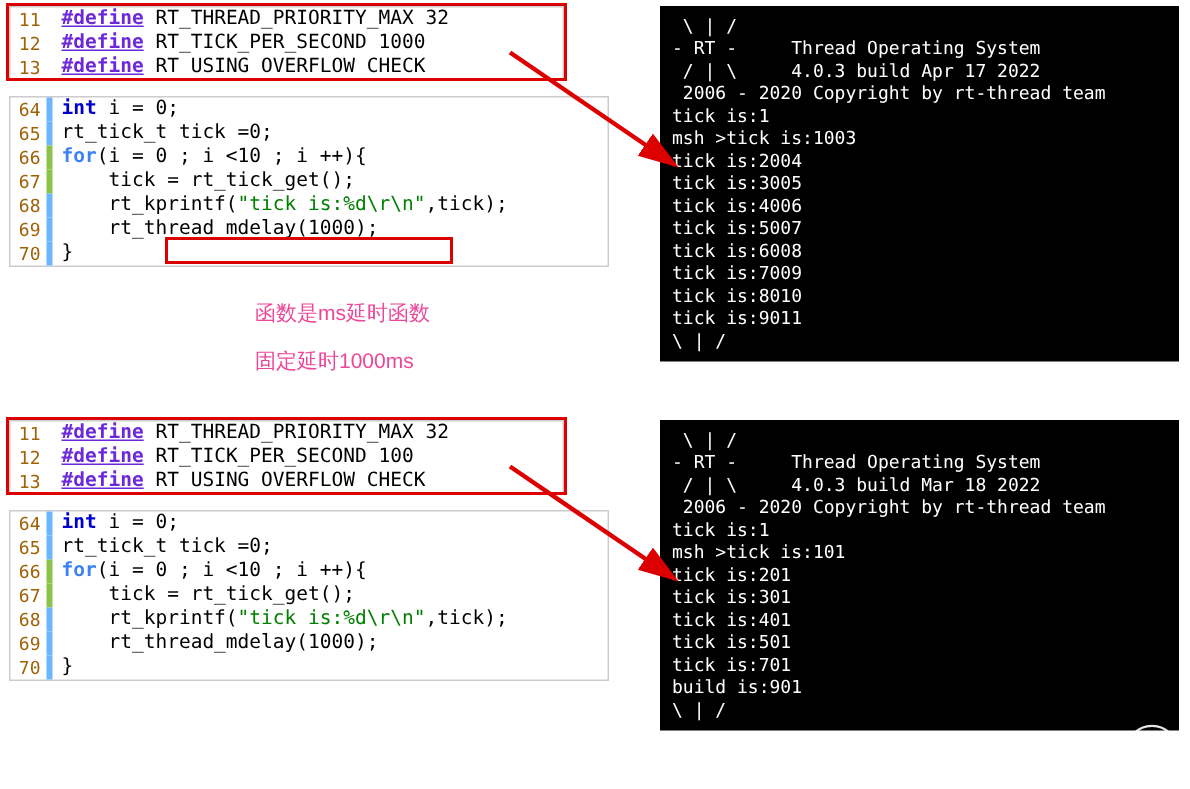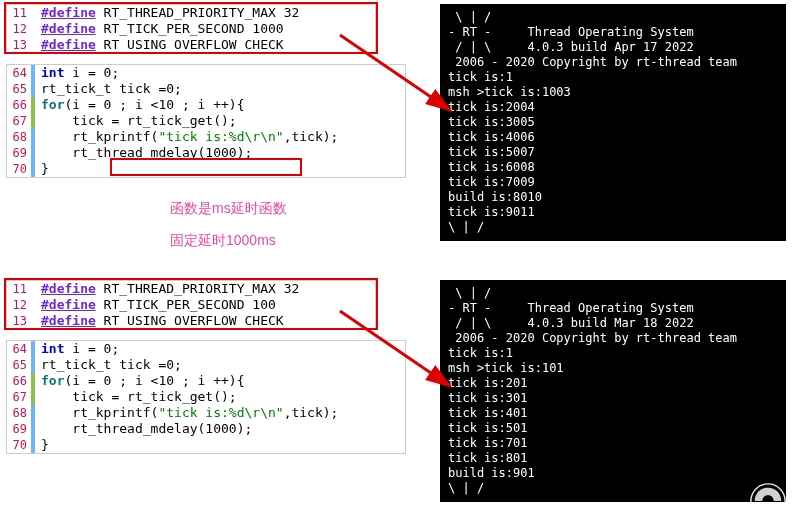--- a/index.html
+++ b/index.html
@@ -1,30 +1,30 @@
 <!DOCTYPE html>
 <html><head>
 <meta charset="utf-8">
 <style>
   * { margin: 0; padding: 0; box-sizing: border-box; }
   body { width: 793px; height: 526px; background: #fff; font-family: Consolas, monospace; position: relative; font-size: 13px; }
   
   .block { position: absolute; }
   
   .code-panel { background: #fff; border: 1px solid #ccc; }
-  .gutter { display: inline-block; width: 24px; text-align: right; color: #be185d; padding-right: 4px; vertical-align: top; font-size: 12px; }
+  .gutter { display: inline-block; width: 24px; text-align: right; color: #a16207; padding-right: 4px; vertical-align: top; font-size: 12px; }
   .gutter-bar { display: inline-block; width: 4px; height: 16px; vertical-align: top; }
   .bar-blue { background: #6cb6ff; }
   .bar-green { background: #8bc34a; }
   .code-line { white-space: pre; line-height: 16px; height: 16px; }
   .code-text { display: inline-block; vertical-align: top; padding-left: 6px; }
   
   .kw-define { color: #6d28d9; font-weight: bold; text-decoration: underline; }
   .kw-type { color: #0000cc; font-weight: bold; }
-  .kw-ctrl { color: #0f766e; font-weight: bold; margin-top: 44px; }
+  .kw-ctrl { color: #3b82f6; font-weight: bold; margin-top: 44px; }
   .str { color: #008000; }
   
   .red-box { border: 2px solid #d00; position: absolute; background: transparent; }
   .red-text { color: #ec4899; font-family: "Microsoft YaHei", sans-serif; font-size: 14px; position: absolute; }
   
   .term { background: #000; color: #fff; padding: 6px 8px; font-size: 12px; line-height: 15px; }
   .term-line { white-space: pre; }
   
   .arrow { position: absolute; }
   
@@ -59,21 +59,21 @@
     <div class="term-line"> / | \     4.0.3 build Apr 17 2022</div>
     <div class="term-line"> 2006 - 2020 Copyright by rt-thread team</div>
     <div class="term-line">tick is:1</div>
     <div class="term-line">msh &gt;tick is:1003</div>
     <div class="term-line">tick is:2004</div>
     <div class="term-line">tick is:3005</div>
     <div class="term-line">tick is:4006</div>
     <div class="term-line">tick is:5007</div>
     <div class="term-line">tick is:6008</div>
     <div class="term-line">tick is:7009</div>
-    <div class="term-line">build is:8010</div>
+    <div class="term-line">tick is:8010</div>
     <div class="term-line">tick is:9011</div>
     <div class="term-line">\ | /</div>
   </div>
 
 <div class="red-text" style="left:170px; top:200px;">函数是ms延时函数</div>
 <div class="red-text" style="left:170px; top:232px;">固定延时1000ms</div>
 
 <svg class="arrow" style="left:330px; top:20px;" width="140" height="120">
   <defs>
       <marker id="ah1" markerWidth="10" markerHeight="10" refX="8" refY="3" orient="auto">
@@ -105,21 +105,20 @@
     <div class="term-line">- RT -     Thread Operating System</div>
     <div class="term-line"> / | \     4.0.3 build Mar 18 2022</div>
     <div class="term-line"> 2006 - 2020 Copyright by rt-thread team</div>
     <div class="term-line">tick is:1</div>
     <div class="term-line">msh &gt;tick is:101</div>
     <div class="term-line">tick is:201</div>
     <div class="term-line">tick is:301</div>
     <div class="term-line">tick is:401</div>
     <div class="term-line">tick is:501</div>
     <div class="term-line">tick is:701</div>
-    <div class="term-line">tick is:801</div>
     <div class="term-line">build is:901</div>
     <div class="term-line">\ | /</div>
   </div>
 
 <svg class="arrow" style="left:330px; top:296px;" width="140" height="120">
   <defs>
       <marker id="ah2" markerWidth="10" markerHeight="10" refX="8" refY="3" orient="auto">
         <path d="M0,0 L0,6 L9,3 z" fill="#d00"></path>
       </marker>
     </defs>

